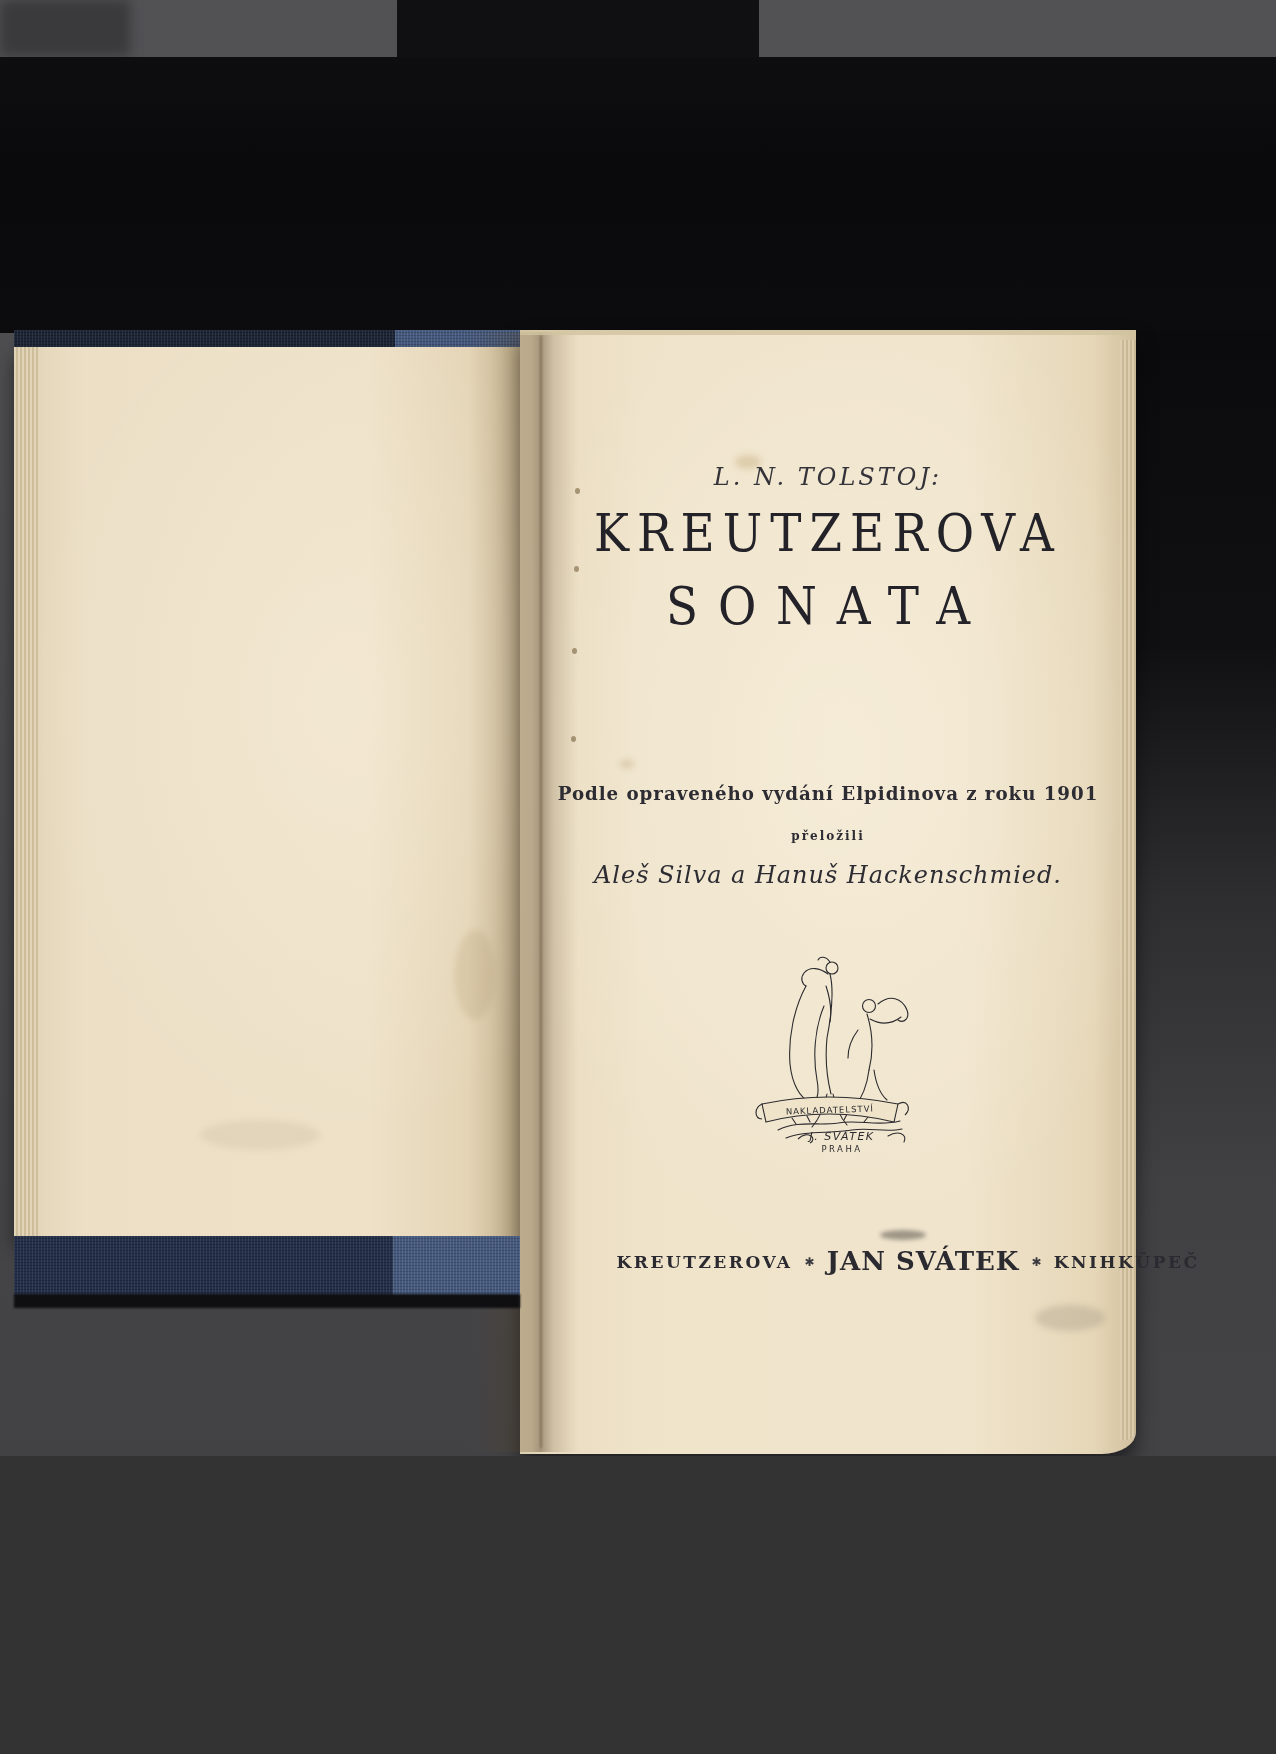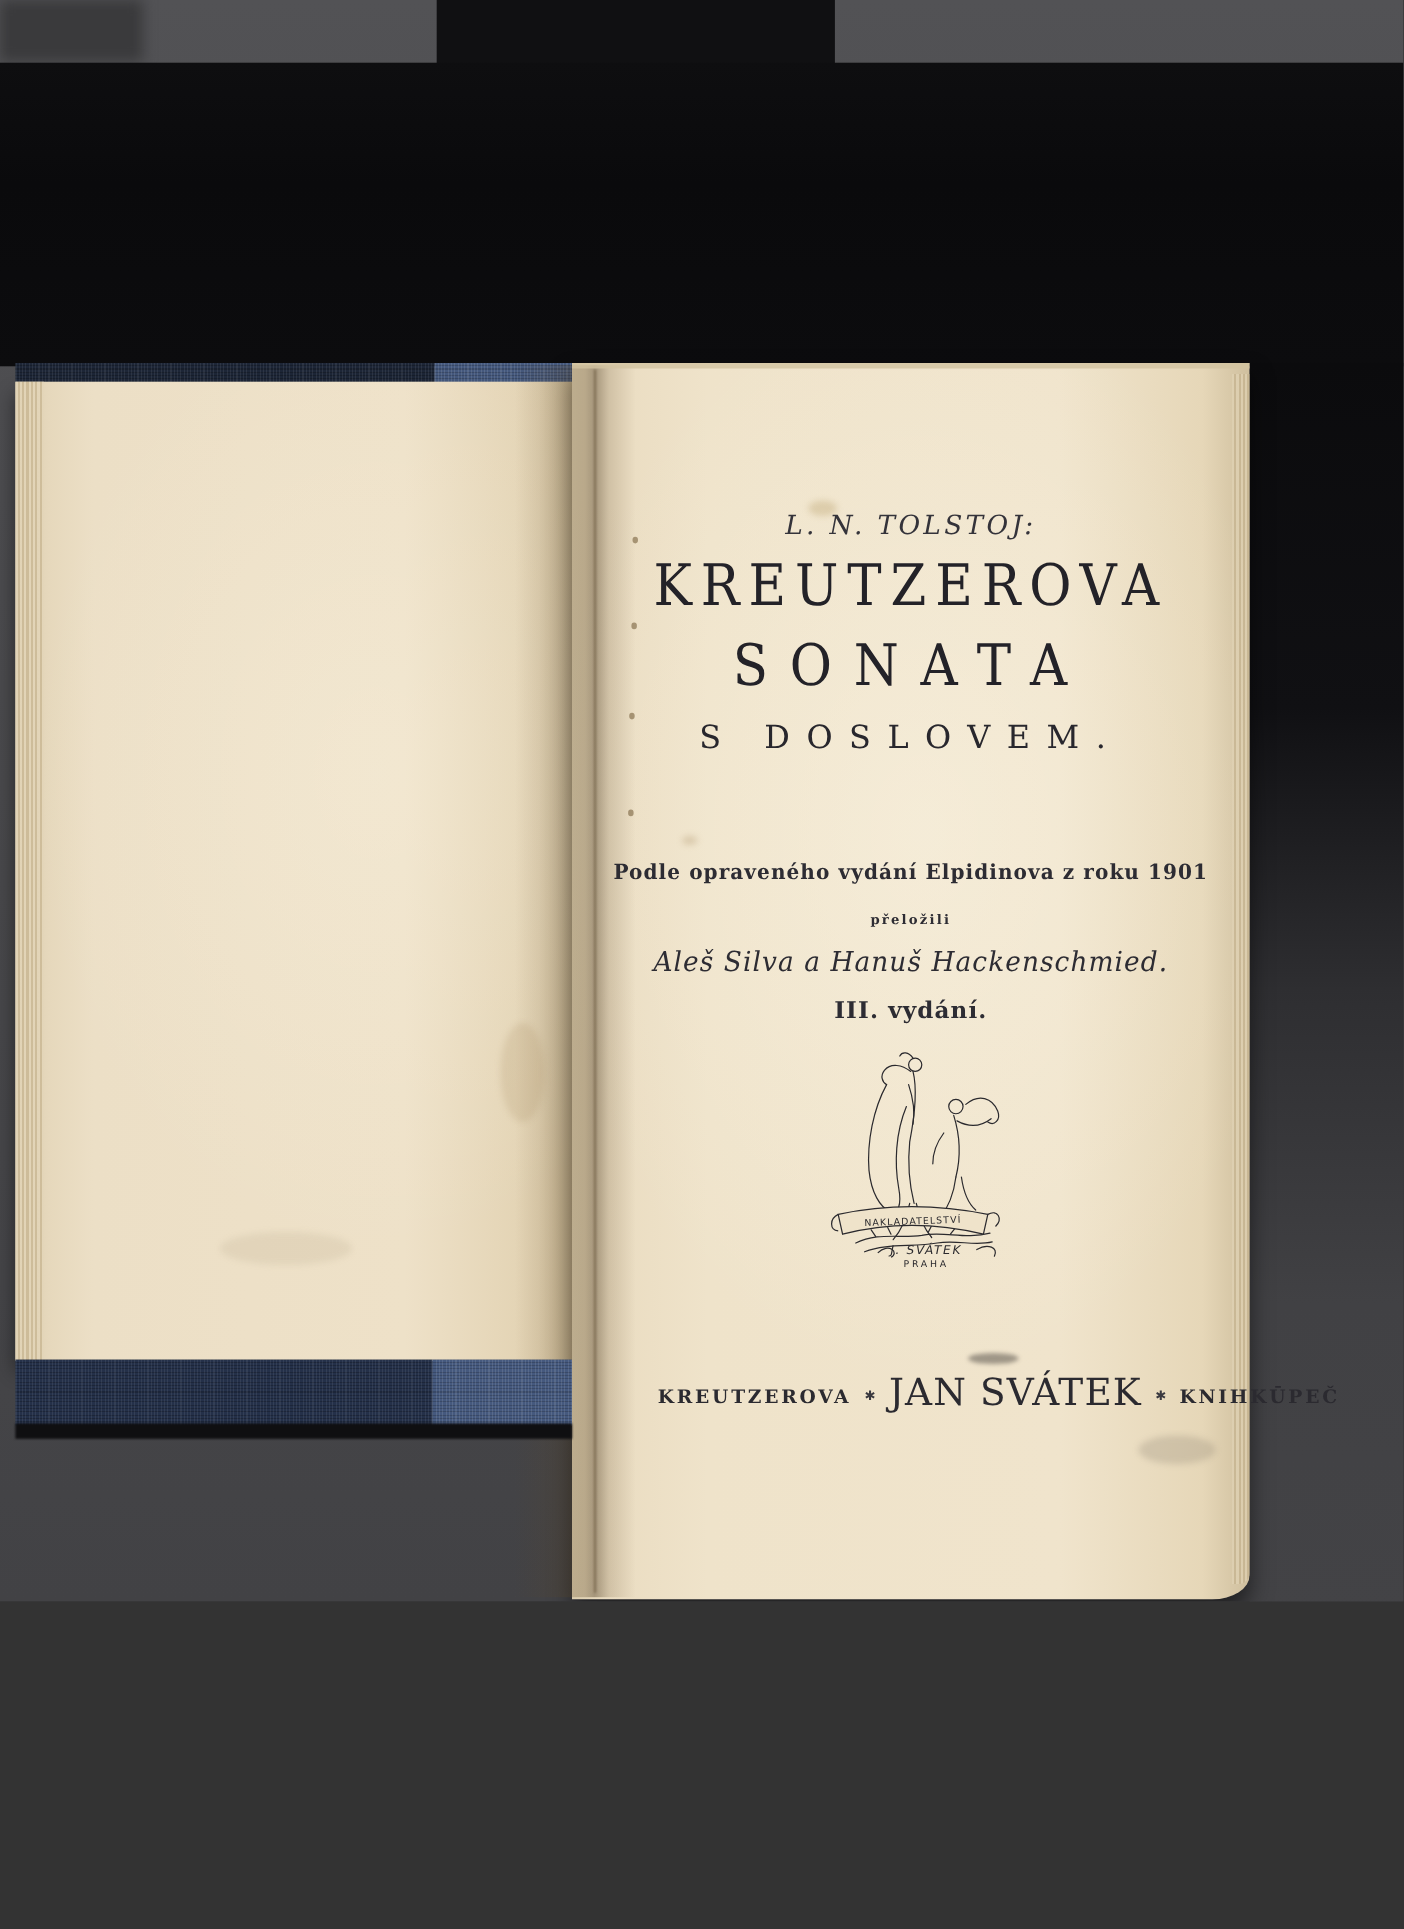--- a/index.html
+++ b/index.html
@@ -61,21 +61,21 @@
   .title2{top:576px;font-size:52px;letter-spacing:22px;color:#232228;transform:scaleX(.9);}
   .subtitle{top:653px;font-size:29px;letter-spacing:15px;color:#28272d;}
   .note{top:782px;font-size:19px;font-weight:bold;letter-spacing:1px;transform:scaleX(.96);}
   .prelozili{top:829px;font-size:12px;font-weight:bold;letter-spacing:2px;}
   .translators{top:860px;font-size:25px;font-style:italic;letter-spacing:1px;transform:scaleX(.96);}
   .edition{top:905px;font-size:21px;font-weight:bold;letter-spacing:1px;}
   .place-year{top:1196px;font-size:19px;font-weight:bold;letter-spacing:1.5px;margin-left:56px;}
   .artifact{font-size:13px;font-weight:normal;vertical-align:2px;opacity:.8;margin-left:2px;}
   .publisher{top:1246px;margin-left:80px;color:#2b2a30;}
   .publisher .small-caps{font-size:17px;font-weight:bold;letter-spacing:2.5px;vertical-align:2px;}
-  .publisher .big-caps{font-size:34px;font-weight:normal;letter-spacing:1px;}
+  .publisher .big-caps{font-size:26px;font-weight:bold;letter-spacing:1px;}
   .publisher .star{font-size:12px;vertical-align:4px;margin:0 7px;color:#3a393f;}
   .emblem{position:absolute;left:740px;top:946px;width:176px;height:208px;}
 </style>
 </head>
 <body>
 
 <div class="photo">
   <div class="corner-dark"></div>
   <div class="top-black-box"></div>
   <div class="black-band"></div>
@@ -104,25 +104,23 @@
   <div class="stain stain5"></div>
   <div class="stain stain6"></div>
   <div class="hole h1"></div>
   <div class="hole h2"></div>
   <div class="hole h3"></div>
   <div class="hole h4"></div>
 
   <div class="line author">L. N. TOLSTOJ:</div>
   <div class="line title1">KREUTZEROVA</div>
   <div class="line title2">SONATA</div>
-  <div class="line subtitle">S DOSLOVEM.</div>
   <div class="line note">Podle opraveného vydání Elpidinova z roku 1901</div>
   <div class="line prelozili">přeložili</div>
   <div class="line translators">Aleš Silva a Hanuš Hackenschmied.</div>
-  <div class="line edition">III. vydání.</div>
 
   <svg class="emblem" viewBox="0 0 176 208">
     <g stroke="#2b2a2e" stroke-width="1.1" fill="none" stroke-linecap="round">
 
       <circle cx="92" cy="22" r="6"></circle>
       <path d="M90,16 C86,10 80,10 78,14"></path>
       <path d="M88,28 C80,22 70,20 64,27 C60,32 62,38 66,40"></path>
       <path d="M90,28 C94,44 92,66 87,92 C85,112 87,132 91,148"></path>
       <path d="M86,40 C90,52 92,64 90,76"></path>
       <path d="M66,40 C54,62 48,92 50,118 C52,138 60,152 70,156 C76,158 80,150 77,134 C73,112 74,84 84,60"></path>

